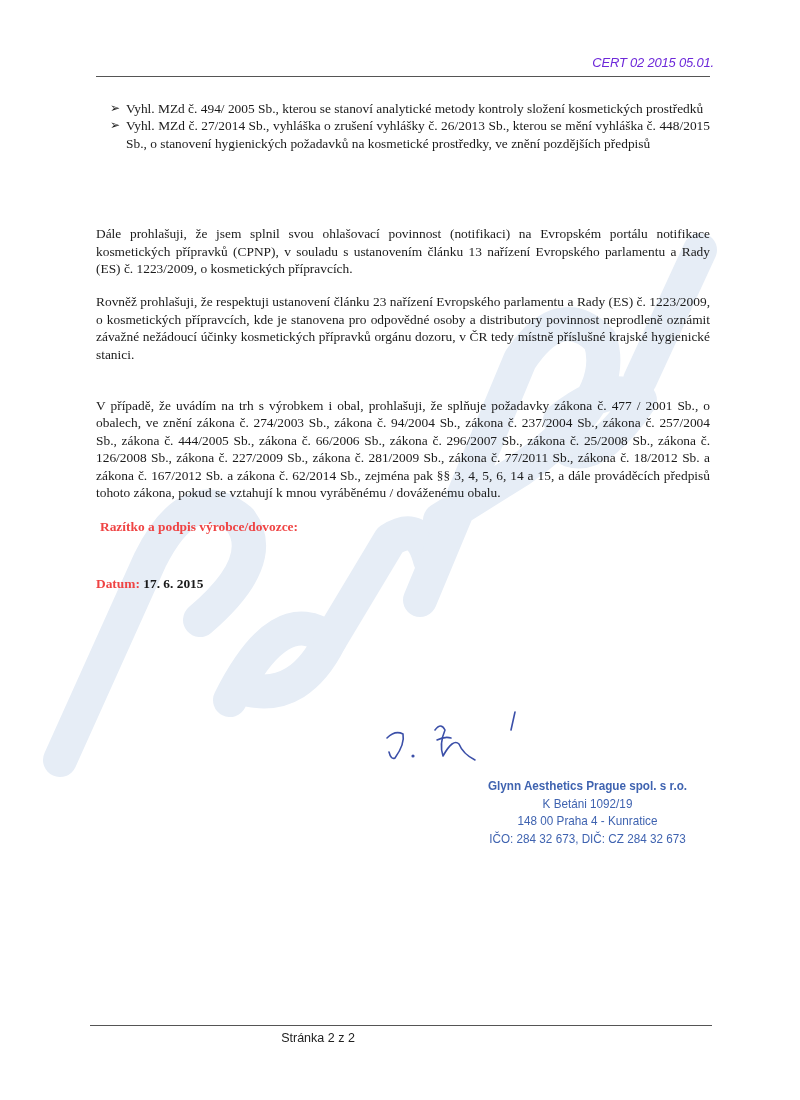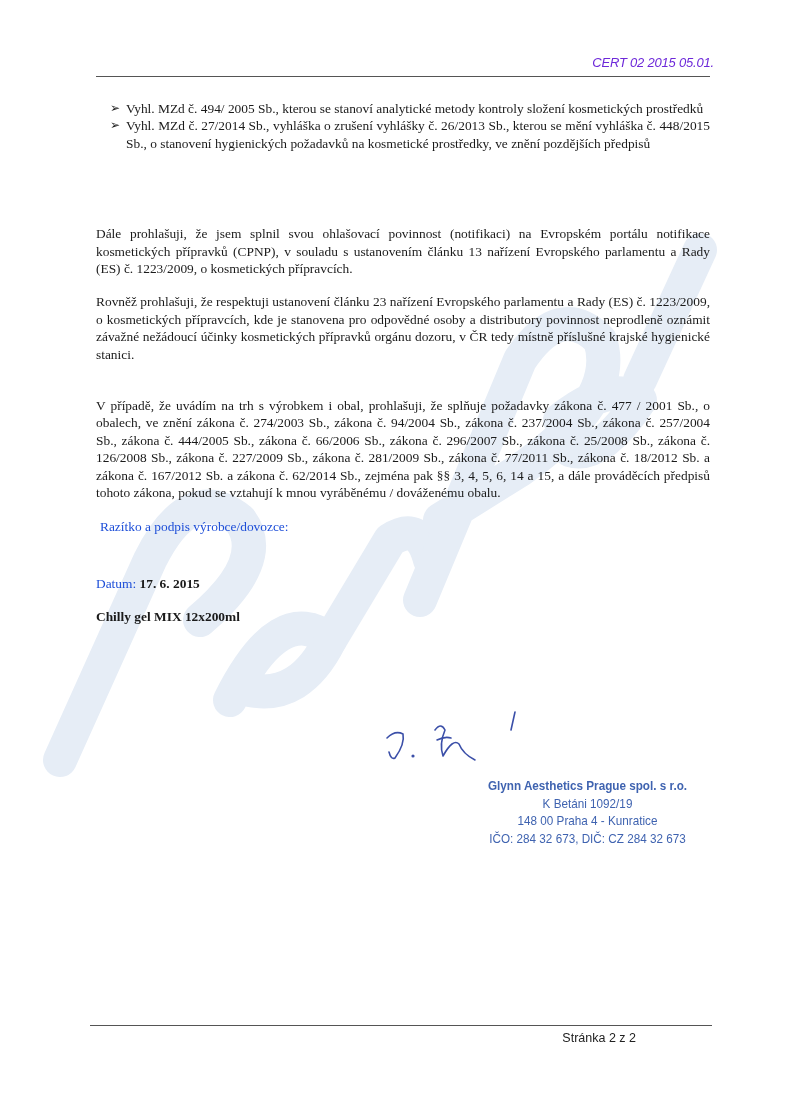--- a/index.html
+++ b/index.html
@@ -10,31 +10,31 @@
                  font-style: italic; font-size: 13px; color: #6d28d9; letter-spacing: -0.2px; }
   .header-rule { position: absolute; top: 76px; left: 96px; width: 614px; height: 0; border-top: 1.5px solid #555; }
   .content { position: absolute; left: 96px; top: 100px; width: 614px; font-size: 13.4px; line-height: 17.4px; }
   ul.bullets { list-style: none; margin: 0; padding: 0; }
   ul.bullets li { position: relative; padding-left: 30px; text-align: justify; margin-bottom: 0; }
   ul.bullets li .arrow { position: absolute; left: 14px; top: 0; font-size: 12px; }
   p { margin: 0; text-align: justify; }
   .p1 { margin-top: 73px; }
   .p2 { margin-top: 16px; }
   .p3 { margin-top: 34px; }
-  .red { color: #1d4ed8; font-weight: normal; }
+  .red { color: #ef4444; font-weight: bold; }
   .stamp-label { margin-top: 16px; padding-left: 4px; }
   .date-line { margin-top: 40px; font-weight: bold; }
   .list-title { margin-top: 30px; }
   .products { margin-top: 16px; font-weight: bold; }
   .company { position: absolute; left: 465px; top: 777px; width: 245px; text-align: center;
              font-family: "Liberation Sans", sans-serif; color: #3f63b0; font-size: 13px; line-height: 17.5px; transform: scaleX(0.9); transform-origin: center; }
   .company .name { font-weight: bold; }
   .signature { position: absolute; left: 375px; top: 700px; width: 170px; height: 70px; }
   .footer-rule { position: absolute; top: 1025px; left: 90px; width: 622px; border-top: 1.5px solid #555; }
-  .footer-text { position: absolute; top: 1031px; left: 0; width: 636px; text-align: right;
+  .footer-text { position: absolute; top: 1031px; left: 0; width: 636px; text-align: center;
                  font-family: "Liberation Sans", sans-serif; font-size: 12.5px; color: #222; }
   b { font-weight: normal; }
 </style>
 </head>
 <body>
 
 <svg class="watermark" viewBox="0 0 800 1100">
   <g fill="none" stroke="#e6edf6" stroke-width="34" stroke-linecap="round" stroke-linejoin="round">
     <path d="M60 760 L150 560 Q190 480 240 520 Q270 560 200 620"></path>
     <path d="M230 700 Q280 600 330 640 Q300 700 250 690"></path>
@@ -65,21 +65,20 @@
   <p class="p2">Rovněž prohlašuji, že respektuji ustanovení článku 23 nařízení Evropského parlamentu a Rady (ES) č. 1223/2009, o kosmetických přípravcích, kde je stanovena pro odpovědné osoby a distributory povinnost neprodleně oznámit závažné nežádoucí účinky kosmetických přípravků orgánu dozoru, v ČR tedy místně příslušné krajské hygienické stanici.</p>
 
   <p class="p3"><span>V případě, že uvádím na trh s výrobkem i obal, prohlašuji, že splňuje požadavky </span><b>zákona č. 477 / 2001 Sb., o obalech</b><span>, ve znění zákona č. 274/2003 Sb., zákona č. 94/2004 Sb., zákona č. 237/2004 Sb., zákona č. 257/2004 Sb., zákona č. 444/2005 Sb., zákona č. 66/2006 Sb., zákona č. 296/2007 Sb., zákona č. 25/2008 Sb., zákona č. 126/2008 Sb., zákona č. 227/2009 Sb., zákona č. 281/2009 Sb., zákona č. 77/2011 Sb., zákona č. 18/2012 Sb. a zákona č. 167/2012 Sb. </span><b>a zákona č. 62/2014 Sb.,</b><span> zejména pak </span><b>§§ 3, 4, 5, 6, 14 a 15,</b><span> a dále </span><b>prováděcích předpisů tohoto zákona</b><span>, pokud se vztahují k mnou vyráběnému / dováženému obalu.</span></p>
 
   <p class="stamp-label red">Razítko a podpis výrobce/dovozce:</p>
 
   <p class="date-line"><span class="red">Datum:</span><span> 17. 6. 2015</span></p>
 
 
   <div class="products">
-    <div>Chilly gel MIX 12x200ml</div>
   </div>
 </div>
 
 <svg class="signature" viewBox="0 0 170 70">
   <g fill="none" stroke="#3b4fa8" stroke-width="1.6" stroke-linecap="round" stroke-linejoin="round">
     <path d="M12 38 Q20 30 28 34 Q30 44 20 58 Q16 60 14 52"></path>
     <circle cx="38" cy="56" r="0.8" fill="#3b4fa8"></circle>
     <path d="M60 30 Q66 22 70 30 Q64 44 68 56 Q78 38 84 44 Q88 54 100 60"></path>
     <path d="M62 40 Q70 36 76 38"></path>
     <path d="M140 12 L136 30"></path>

